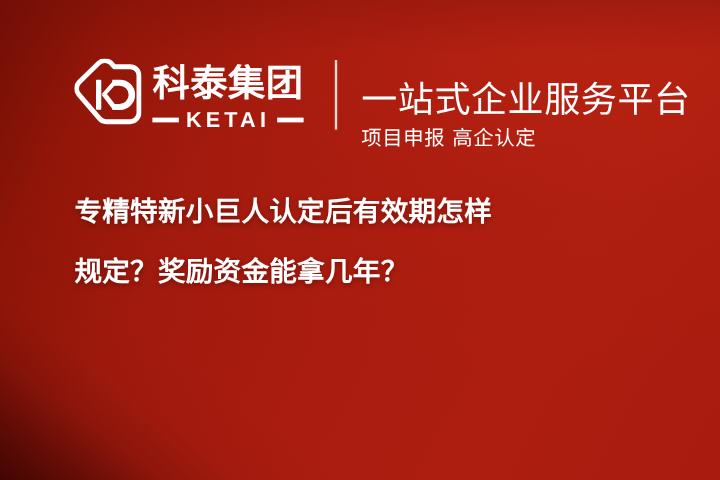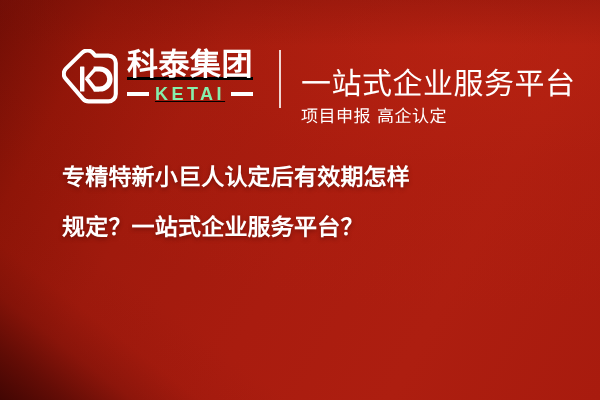--- a/index.html
+++ b/index.html
@@ -66,23 +66,22 @@
     left: 0;
     top: 40px;
     width: 600px;
     height: 78px;
     display: flex;
     align-items: center;
   }
 
   .logo-lockup {
     display: flex;
-    align-items: flex-start;
+    align-items: flex-end;
     margin-left: 62px;
-    text-decoration: underline;
   }
 
   .logo-mark {
     width: 56px;
     height: 60px;
     flex: 0 0 auto;
     display: block;
   }
 
   .wordmark {
@@ -110,21 +109,21 @@
   .wordmark-en .rule {
     flex: 1 1 auto;
     height: 4px;
     background: #ffffff;
     min-width: 14px;
   }
   .wordmark-en .latin {
     font-family: "Liberation Sans", sans-serif;
     font-size: 18px;
     font-weight: 700;
-    color: #86efac;
+    color: #ffffff;
     letter-spacing: 3.5px;
     line-height: 1;
     white-space: nowrap;
   }
 
   .divider {
     width: 2px;
     height: 58px;
     background: rgba(255,255,255,0.82);
     margin-left: 26px;
@@ -234,16 +233,16 @@
 
     <div class="tagline-block">
       <div class="tagline-main">一站式企业服务平台</div>
       <div class="tagline-sub">项目申报 高企认定</div>
     </div>
 
   </div>
 
   <div class="headline">
     <div class="headline-line">专精特新小巨人认定后有效期怎样</div>
-    <div class="headline-line">规定？一站式企业服务平台？</div>
+    <div class="headline-line">规定？奖励资金能拿几年？</div>
   </div>
 
 </div>
 
 </body></html>

